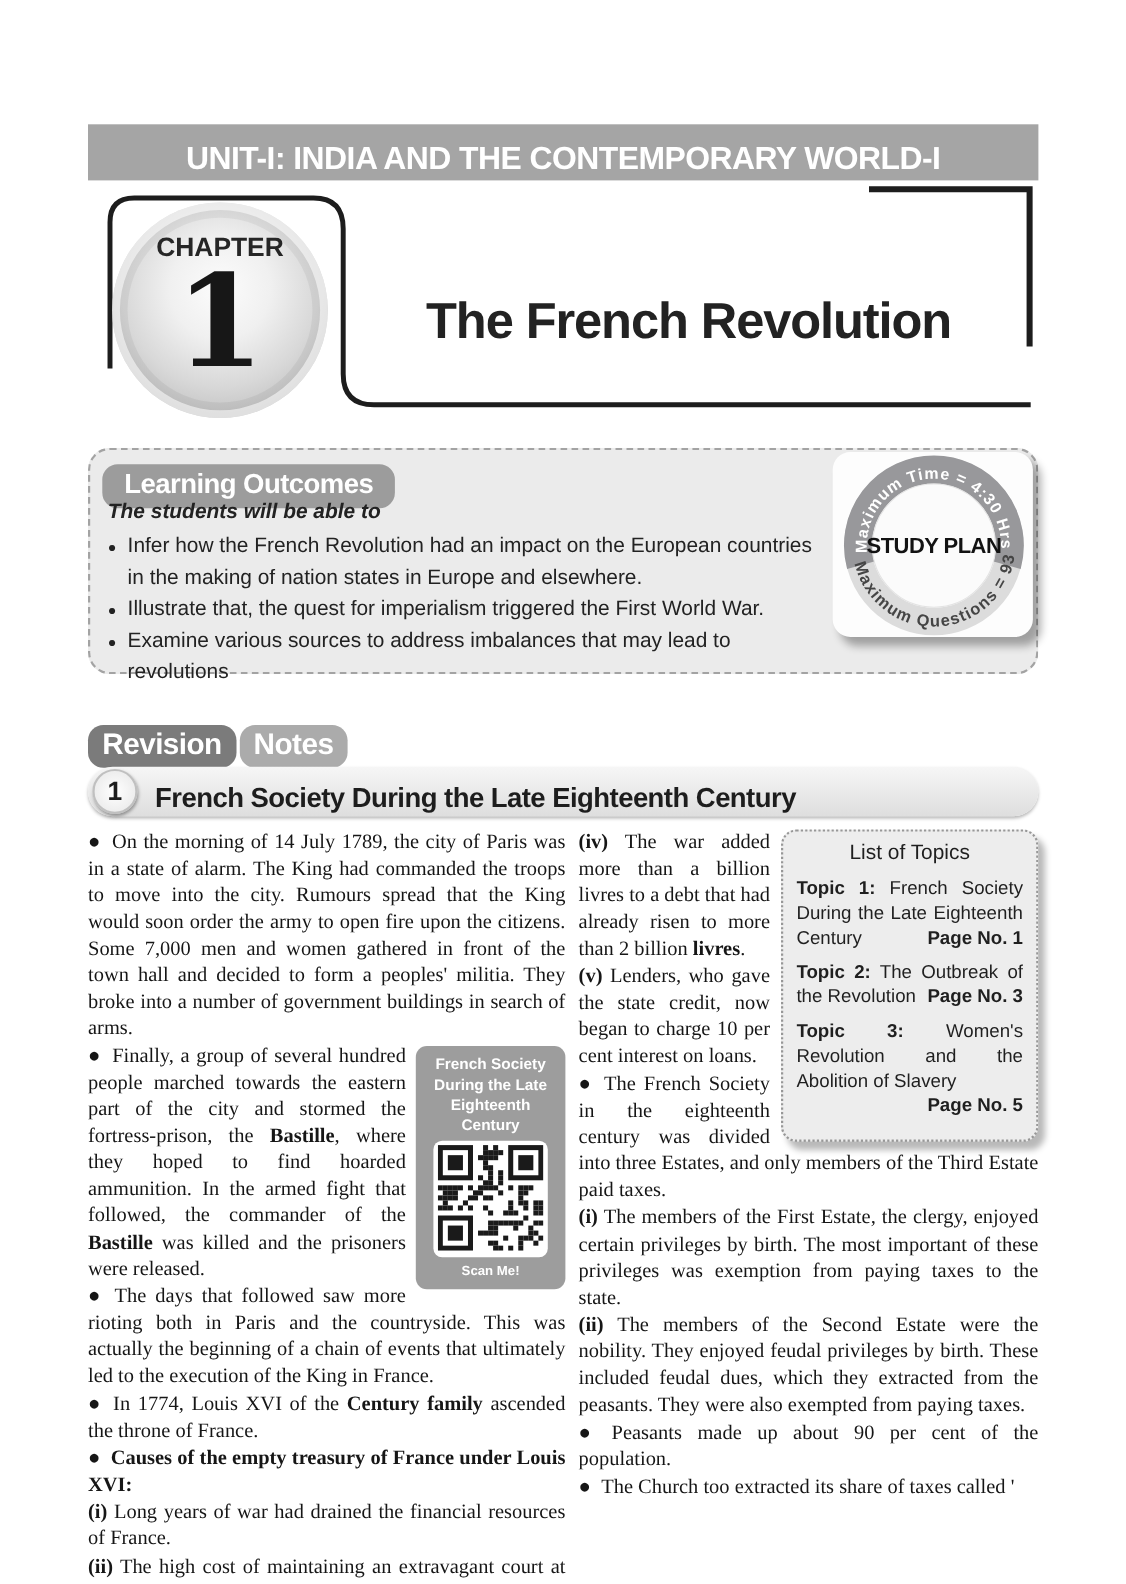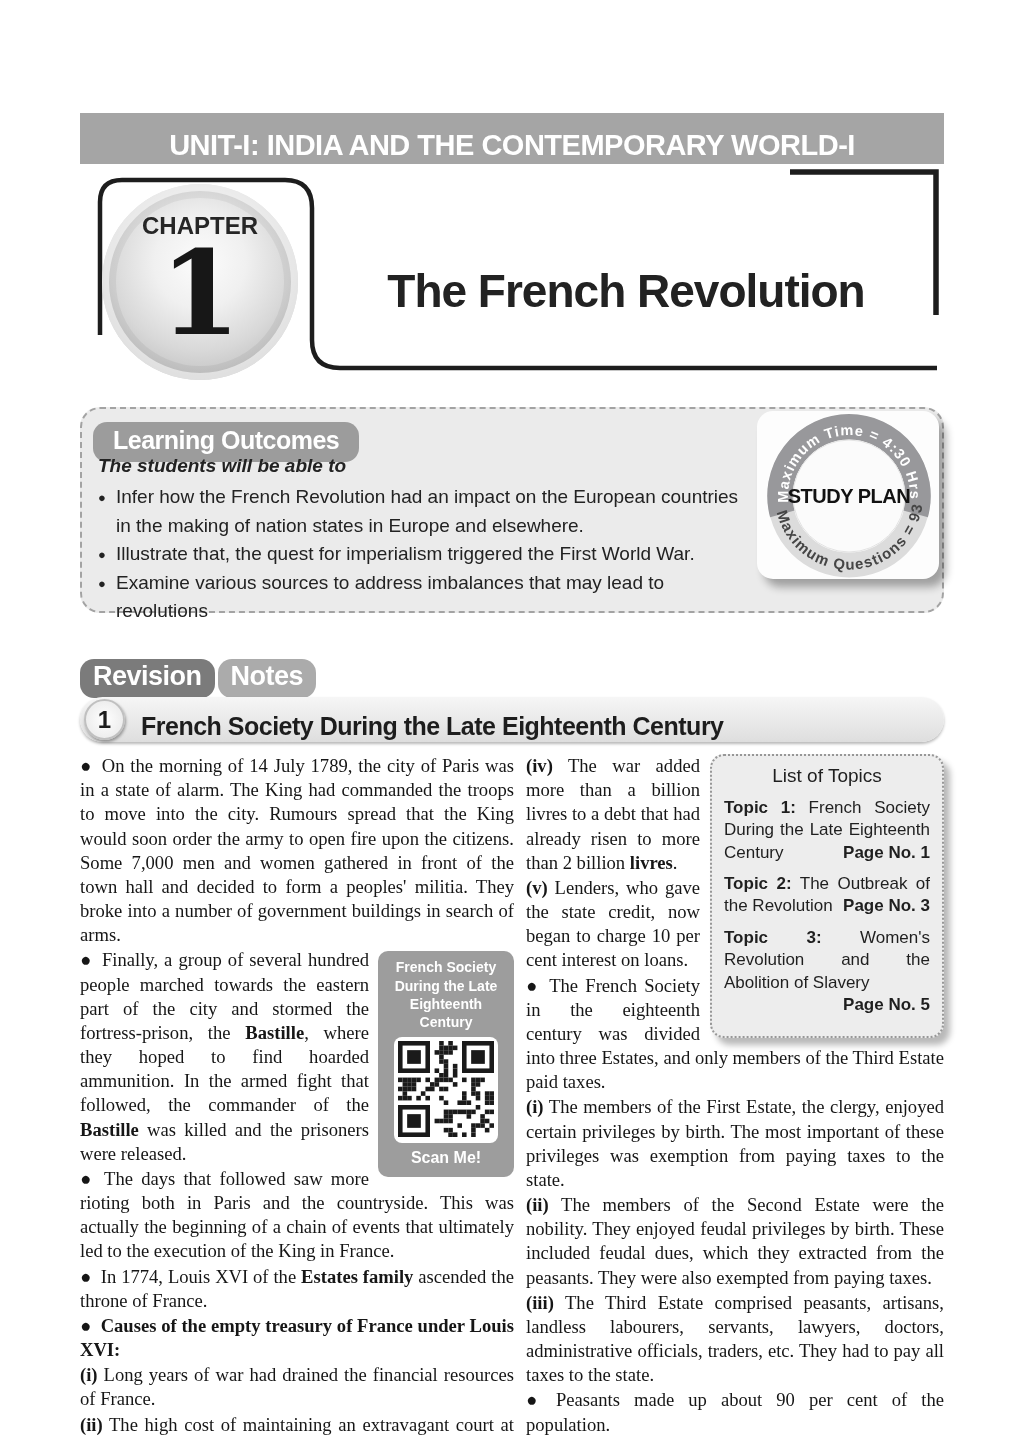--- a/index.html
+++ b/index.html
@@ -68,21 +68,21 @@
   .col-right{width:418px;}
   .para{margin-bottom:1px;}
   .b{font-weight:bold;}
 
   
   .qr-float{float:right;width:126px;margin:3px 0 5px 9px;background:#9d9d9d;border-radius:10px;
             padding:7px 5px 8px;text-align:center;color:#fff;
             font-family:"Liberation Sans",sans-serif;}
   .qr-title{font-size:14px;font-weight:700;line-height:1.3;}
   .qr-frame{background:#fff;border-radius:8px;width:104px;margin:6px auto 5px;padding:4px 0 0;}
-  .qr-scan{font-size:16px;font-weight:700;}
+  .qr-scan{font-size:12px;font-weight:700;}
 
   
   .lot-float{float:right;width:234px;box-sizing:border-box;margin:0 0 8px 10px;background:#ededed;
     border:2px dotted #979797;border-radius:14px;padding:8px 12px 10px;
     font-family:"Liberation Sans",sans-serif;font-size:17px;color:#1f1f1f;
     box-shadow:6px 7px 6px rgba(0,0,0,.28);text-align:left;}
   .lot-head{text-align:center;font-size:19px;font-weight:400;margin-bottom:8px;}
   .topic-entry{text-align:justify;line-height:1.32;margin-bottom:9px;overflow:hidden;}
   .pg{float:right;font-weight:700;}
 </style>
@@ -277,21 +277,21 @@
             <rect x="0" y="56" width="28" height="28"></rect>
             <rect x="4" y="60" width="20" height="20" fill="#fff"></rect>
             <rect x="8" y="64" width="12" height="12"></rect>
           </svg>
       </div>
       <div class="qr-scan">Scan Me!</div>
     </div>
 
     <div class="para"><span>● </span><span>Finally, a group of several hundred people marched towards the eastern part of the city and stormed the fortress-prison, the </span><span class="b">Bastille</span><span>, where they hoped to find hoarded ammunition. In the armed fight that followed, the commander of the </span><span class="b">Bastille</span><span> was killed and the prisoners were released.</span></div>
     <div class="para"><span>● </span><span>The days that followed saw more rioting both in Paris and the countryside. This was actually the beginning of a chain of events that ultimately led to the execution of the King in France.</span></div>
-    <div class="para"><span>● </span><span>In 1774, Louis XVI of the </span><span class="b">Estates family</span><span> ascended the throne of France.</span></div>
+    <div class="para"><span>● </span><span>In 1774, Louis XVI of the </span><span class="b">Century family</span><span> ascended the throne of France.</span></div>
     <div class="para"><span>● </span><span class="b">Causes of the empty treasury of France under Louis XVI:</span></div>
     <div class="para"><span class="b">(i)</span><span> Long years of war had drained the financial resources of France.</span></div>
     <div class="para"><span class="b">(ii)</span><span> The high cost of maintaining an extravagant court at the Palace of Versailles.</span></div>
 
   </div>
 
   <div class="col-right">
     <div class="lot-float">
       <div class="lot-head">List of Topics</div>
       <div class="topic-entry">
@@ -306,18 +306,17 @@
         <span><span class="b">Topic 3:</span><span> Women's Revolution and the Abolition of Slavery</span></span>
         <span class="pg">Page No. 5</span>
       </div>
     </div>
 
     <div class="para"><span class="b">(iv)</span><span> The war added more than a billion livres to a debt that had already risen to more than 2 billion </span><span class="b">livres</span><span>.</span></div>
     <div class="para"><span class="b">(v)</span><span> Lenders, who gave the state credit, now began to charge 10 per cent interest on loans.</span></div>
     <div class="para"><span>● </span><span>The French Society in the eighteenth century was divided into three Estates, and only members of the Third Estate paid taxes.</span></div>
     <div class="para"><span class="b">(i)</span><span> The members of the First Estate, the clergy, enjoyed certain privileges by birth. The most important of these privileges was exemption from paying taxes to the state.</span></div>
     <div class="para"><span class="b">(ii)</span><span> The members of the Second Estate were the nobility. They enjoyed feudal privileges by birth. These included feudal dues, which they extracted from the peasants. They were also exempted from paying taxes.</span></div>
-    <div class="para"><span class="b">(iii)</span><span> The Third Estate comprised peasants, artisans, landless labourers, servants, lawyers, doctors, administrative officials, traders, etc. They had to pay all taxes to the state.</span></div>
     <div class="para"><span>● </span><span>Peasants made up about 90 per cent of the population.</span></div>
     <div class="para"><span>● </span><span>The Church too extracted its share of taxes called '</span></div>
 
   </div>
 </div>
 
 </body></html>

